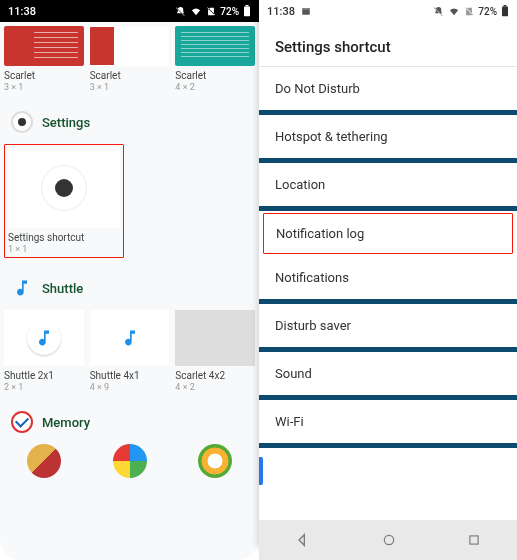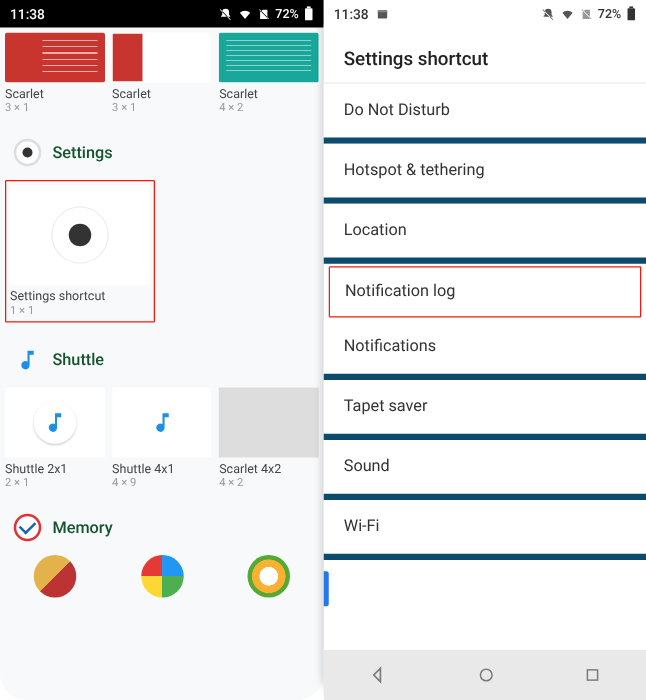--- a/index.html
+++ b/index.html
@@ -209,21 +209,21 @@
 
   <div class="header">Settings shortcut</div>
   <div class="divider"></div>
 
   <div class="list-wrap">
     <div class="list-item">Do Not Disturb</div>
     <div class="list-item">Hotspot &amp; tethering</div>
     <div class="list-item">Location</div>
     <div class="list-item hl">Notification log</div>
     <div class="list-item">Notifications</div>
-    <div class="list-item">Tapet saver</div>
+    <div class="list-item">Disturb saver</div>
     <div class="list-item">Sound</div>
     <div class="list-item">Wi-Fi</div>
     <div class="blue-tab"></div>
   </div>
 
   <div class="navbar">
     <svg width="16" height="16" viewBox="0 0 24 24" fill="none" stroke="#555" stroke-width="2">
         <path d="M14 4l-8 8 8 8z" fill="none"></path>
       </svg>
     <svg width="14" height="14" viewBox="0 0 24 24" fill="none" stroke="#555" stroke-width="2">

